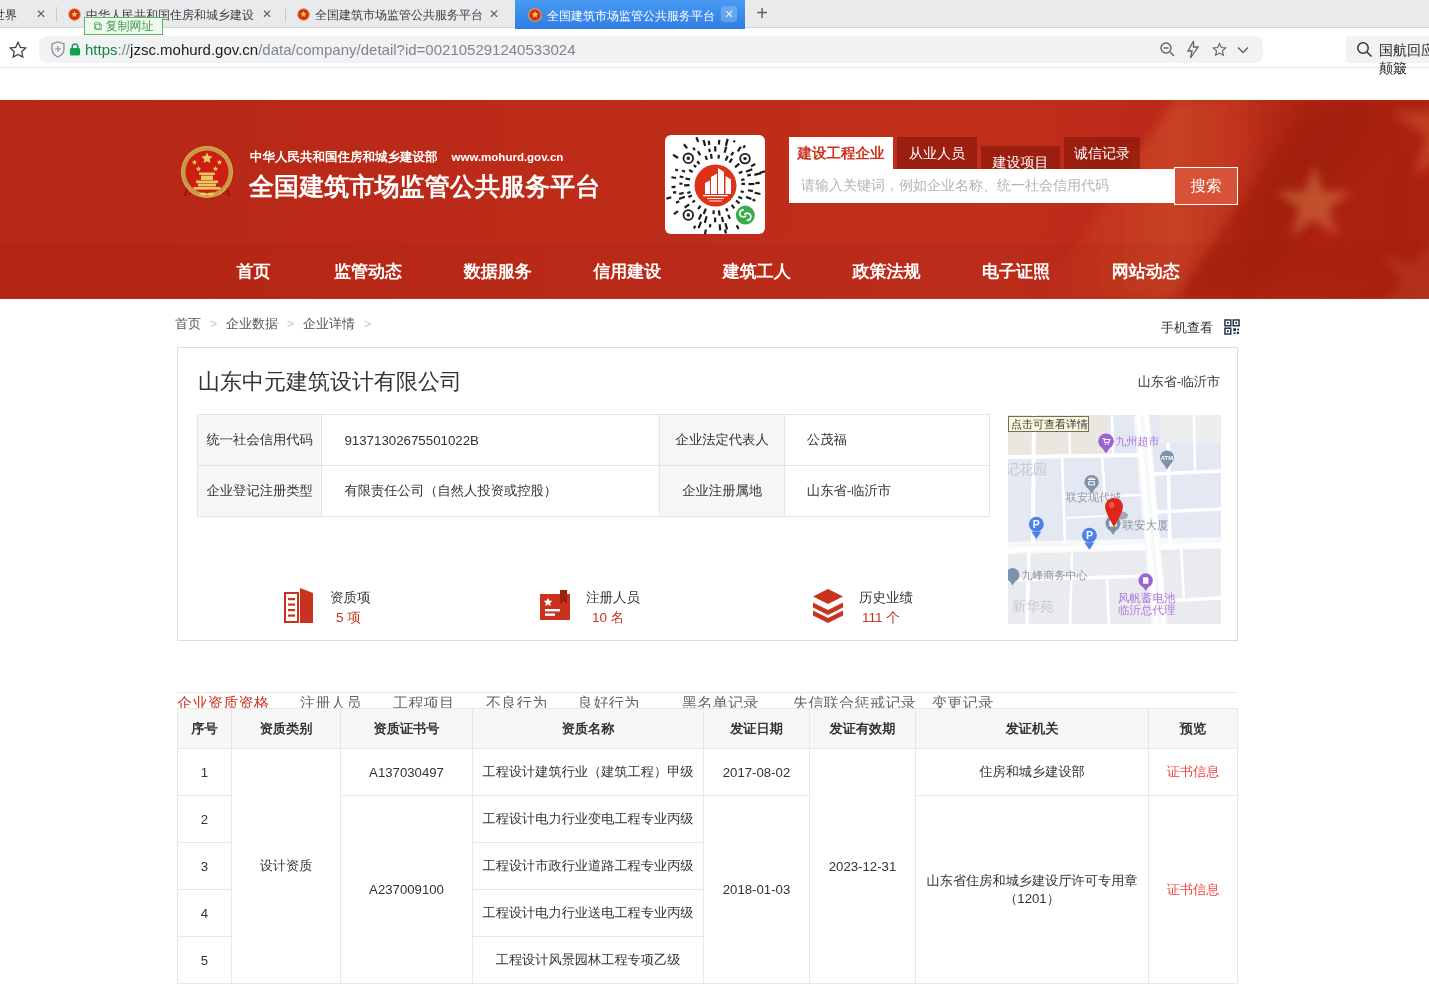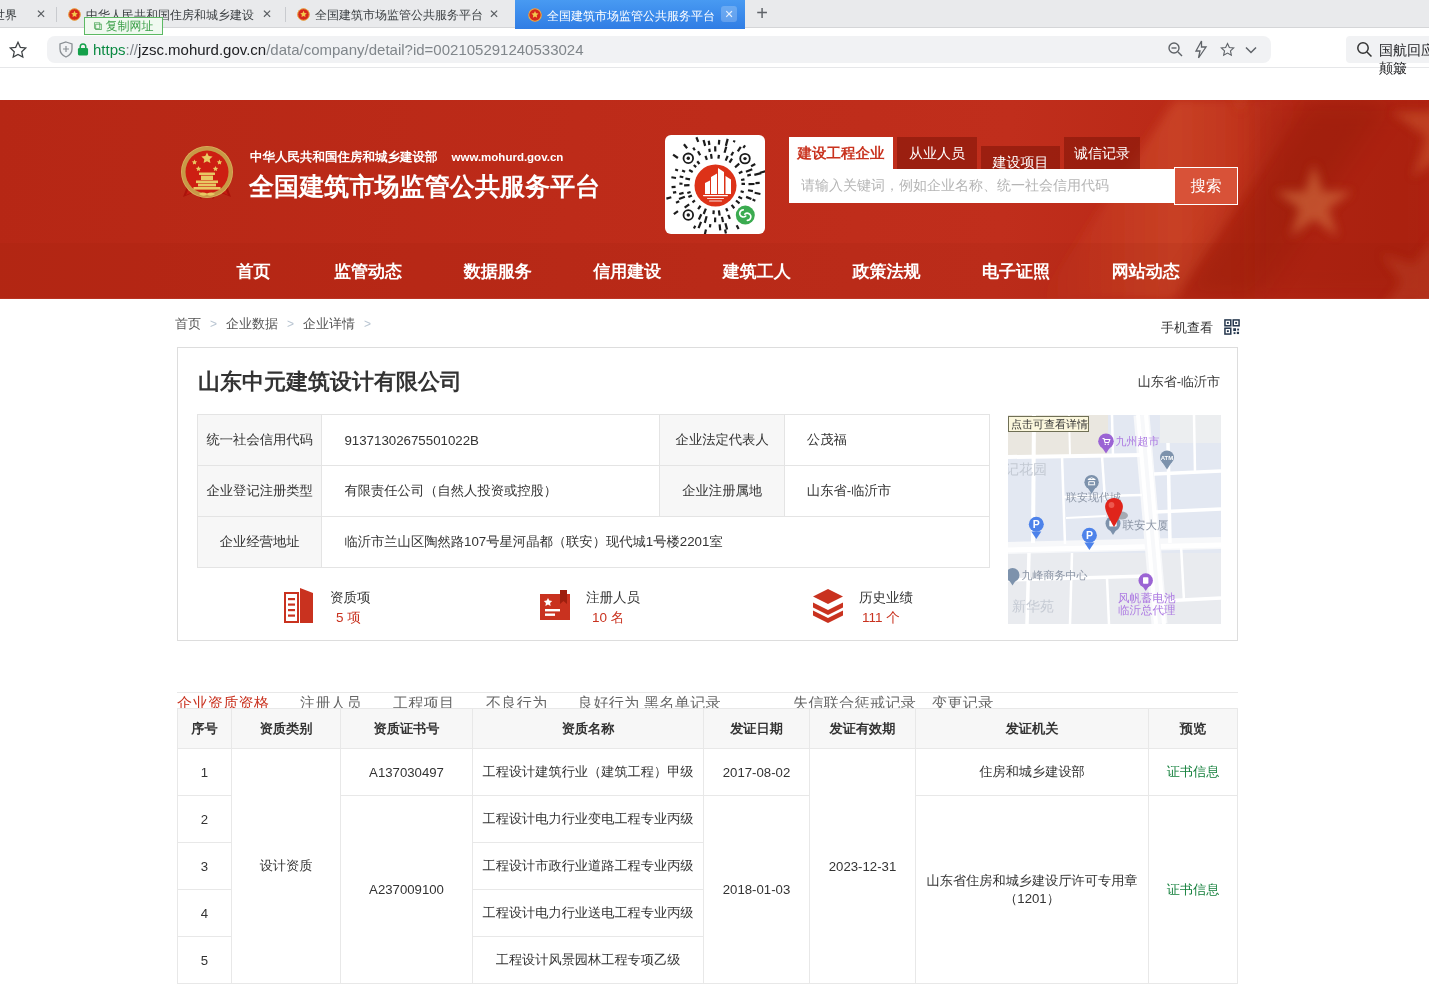--- a/index.html
+++ b/index.html
@@ -12,21 +12,21 @@
 .tab { position:absolute; top:0; height:28px; font-size:12px; color:#3c4043; }
 .tabsep { position:absolute; top:7px; width:1px; height:15px; background:#c9cbcf; }
 .tabx { color:#5a5e62; font-size:12px; }
 #activetab { position:absolute; left:515px; top:0; width:230px; height:30px;
   background:linear-gradient(180deg,#489af2,#2f7ce4); color:#fff; font-size:12px; }
 #plusbtn { position:absolute; left:752px; top:4px; width:20px; height:20px; color:#5f6368; font-size:20px; line-height:18px; text-align:center; }
 #copytip { position:absolute; left:84px; top:17px; width:79px; height:18px; background:#f0f9f0;
   border:1px solid #5cb963; color:#3da04a; font-size:12px; line-height:16px; text-align:center; z-index:5; }
 
 #urlrow { position:absolute; left:0; top:29px; width:1429px; height:39px; background:#fff; border-bottom:1px solid #e6e7e9; }
-#urlbox { position:absolute; left:39px; top:7px; width:1224px; height:27px; background:#f1f2f4; border-radius:8px;margin-left:8px; }
+#urlbox { position:absolute; left:39px; top:7px; width:1224px; height:27px; background:#f1f2f4; border-radius:8px; }
 #urltext { position:absolute; left:46px; top:5px; font-size:15px; color:#202124; }
 #urltext .g { color:#0c8a43; } #urltext .p { color:#80868b; }
 #searchbox2 { position:absolute; left:1346px; top:7px; width:128px; height:27px; background:#f1f2f4; border-radius:4px; }
 #searchbox2 span { position:absolute; left:33px; top:6px; font-size:14px; color:#202124; }
 
 
 #redzone { position:absolute; left:0; top:100px; width:1429px; height:199px;
   background:linear-gradient(95deg,#b62715 0%,#bd2b19 40%,#c02e1c 70%,#b12310 100%); overflow:hidden; }
 #redhead { position:absolute; left:0; top:100px; width:1429px; height:143px; }
 #navbar { position:absolute; left:0; top:243px; width:1429px; height:56px;
@@ -48,21 +48,21 @@
 #sinput { position:absolute; left:789px; top:169px; width:385px; height:34px; background:#fff; }
 #sinput span { position:absolute; left:12px; top:8px; font-size:14px; color:#b5b5b5; }
 #sbtn { position:absolute; left:1174px; top:167px; width:64px; height:38px; background:#d85238; color:#fff; font-size:15.5px; text-align:center; line-height:35px; border:1.5px solid #fff; }
 
 
 #crumbs { position:absolute; left:175px; top:315px; font-size:13px; color:#555; }
 #crumbs .sep { color:#b8c4d1; margin:0 9px; font-size:12px; }
 #mobileview { position:absolute; left:1161px; top:319px; font-size:13px; color:#333; }
 
 #mainbox { position:absolute; left:177px; top:347px; width:1061px; height:294px; border:1px solid #ddd; }
-#cname { position:absolute; left:20px; top:19px; font-size:22px; font-weight:bold; color:#333; }
+#cname { position:absolute; left:20px; top:19px; font-size:22px; font-weight:normal; color:#333; }
 #cregion { position:absolute; right:17px; top:25px; font-size:13px; color:#333; }
 
 #infotable { position:absolute; left:19px; top:66px; width:793px; border-collapse:collapse; }
 #infotable td { border:1px solid #e4e4e4; font-size:13.3px; color:#333; height:51px; }
 #infotable td.l { background:#f7f7f7; text-align:center; width:125px; }
 #infotable td.v { padding-left:22px; }
 
 .stat { position:absolute; top:240px; }
 .stat svg { position:absolute; top:0; left:0; }
 .stat .t1 { position:absolute; left:46px; top:1px; font-size:13.5px; color:#333; white-space:nowrap; }
@@ -75,21 +75,21 @@
 
 #tabrow { position:absolute; left:177px; top:662px; width:1061px; height:31px; border-bottom:1px solid #e8e8e8; }
 #tabrow span { position:absolute; top:6px; font-size:15px; color:#666; letter-spacing:0.4px;margin-top:26px; }
 #tabrow .act { color:#c9321f; border-bottom:2px solid #c9321f; padding-bottom:7px; }
 
 
 #bigtable { position:absolute; left:177px; top:708px; border-collapse:collapse; table-layout:fixed; }
 #bigtable th, #bigtable td { border:1px solid #e8e8e8; font-size:13.2px; color:#333; text-align:center; font-weight:normal; }
 #bigtable th { background:#f7f7f7; font-weight:bold; height:40px; }
 #bigtable td { height:47px; }
-#bigtable .red { color:#15803d; }
+#bigtable .red { color:#ef4444; }
 </style>
 </head>
 <body>
 <div id="page">
 
   <div id="tabbar">
     <div class="tab" style="left:-7px; top:7px;">世界</div>
     <div class="tab tabx" style="left:36px; top:7px;">✕</div>
     <div class="tabsep" style="left:56px;"></div>
     <svg style="position:absolute;left:68px; top:8px;" width="13" height="13" viewBox="0 0 13 13">
@@ -369,24 +369,20 @@
         <td class="v" style="width:339px;">91371302675501022B</td>
         <td class="l" style="width:123px;">企业法定代表人</td>
         <td class="v" style="width:206px;">公茂福</td>
       </tr>
       <tr>
         <td class="l">企业登记注册类型</td>
         <td class="v">有限责任公司（自然人投资或控股）</td>
         <td class="l">企业注册属地</td>
         <td class="v">山东省-临沂市</td>
       </tr>
-      <tr>
-        <td class="l">企业经营地址</td>
-        <td class="v" colspan="3">临沂市兰山区陶然路107号星河晶都（联安）现代城1号楼2201室</td>
-      </tr>
     </tbody>
       </table>
     <div class="stat" id="stat1">
       <svg width="30" height="35" viewBox="0 0 30 35">
           <g>
             <rect x="1" y="5" width="13" height="29" fill="#fff" stroke="#c9321f" stroke-width="2"></rect>
             <rect x="4" y="10" width="7" height="2.2" fill="#c9321f"></rect>
             <rect x="4" y="15.5" width="7" height="2.2" fill="#c9321f"></rect>
             <rect x="4" y="21" width="7" height="2.2" fill="#c9321f"></rect>
             <rect x="4" y="26.5" width="7" height="2.2" fill="#c9321f"></rect>
@@ -516,21 +512,21 @@
     </svg>
     </div>
   </div>
 
   <div id="tabrow">
     <span class="act" style="left:0px;">企业资质资格</span>
     <span style="left:123px;">注册人员</span>
     <span style="left:216px;">工程项目</span>
     <span style="left:309px;">不良行为</span>
     <span style="left:401px;">良好行为</span>
-    <span style="left:467px;">黑名单记录</span>
+    <span style="left:505px;">黑名单记录</span>
     <span style="left:616px;">失信联合惩戒记录</span>
     <span style="left:755px;">变更记录</span>
   </div>
 
   <table id="bigtable">
     <colgroup>
       <col style="width:54px">
         <col style="width:109px">
         <col style="width:132px">
         <col style="width:231px">

